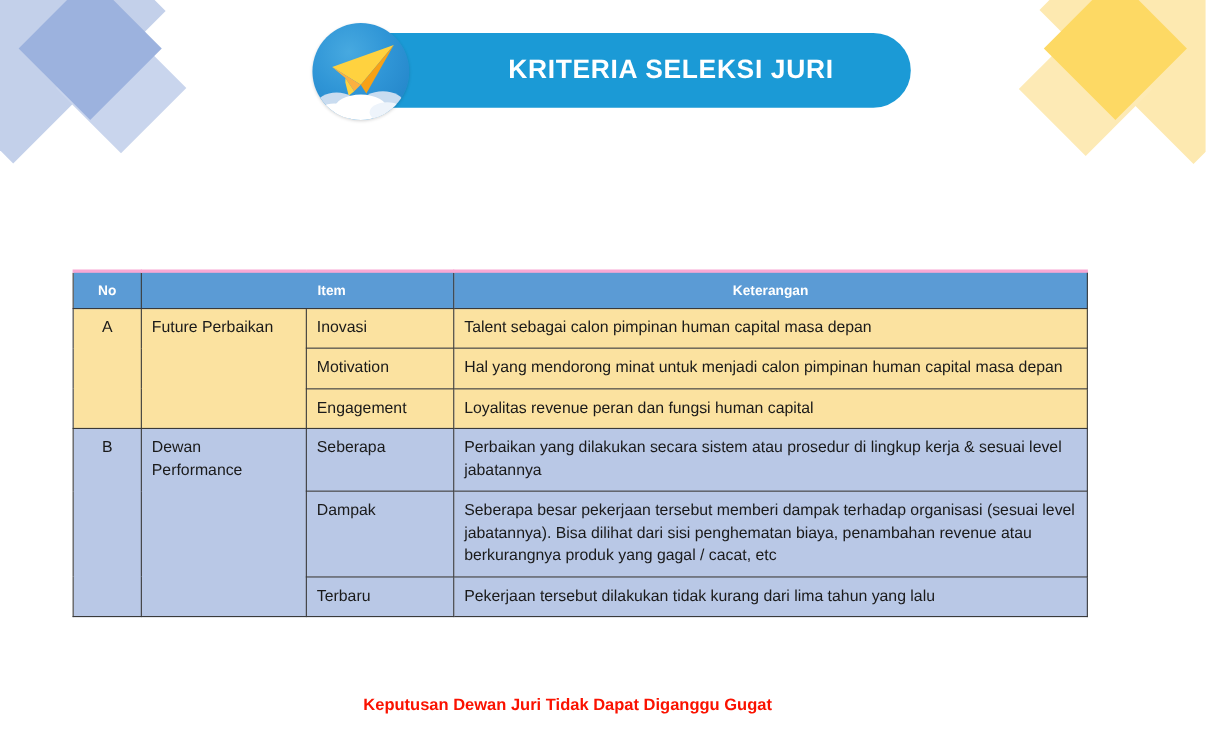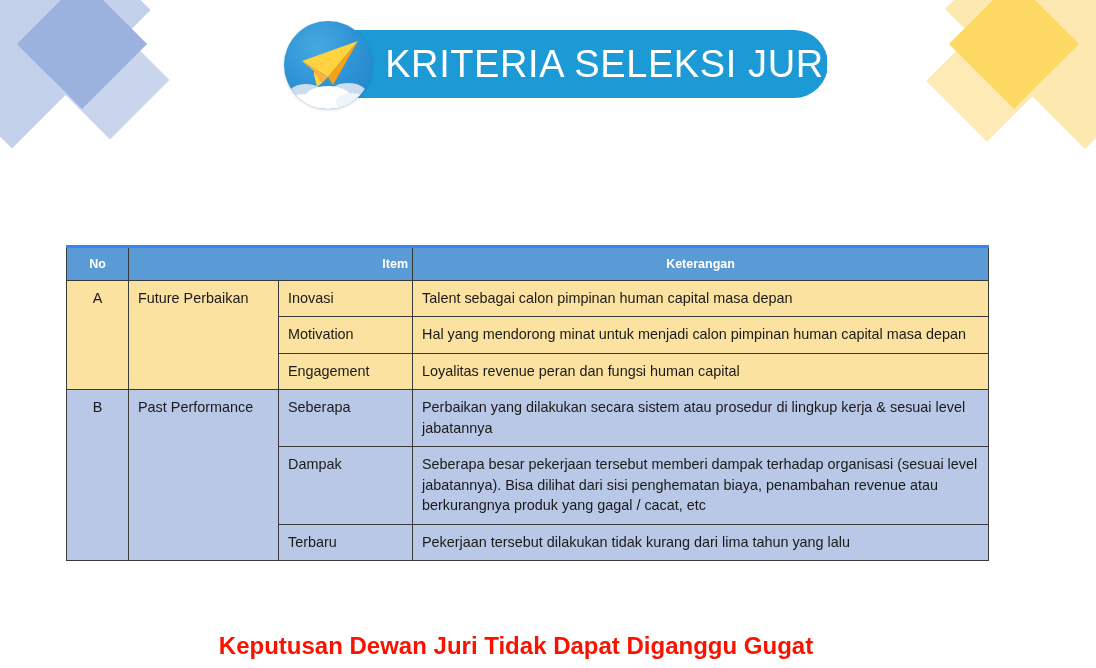--- a/index.html
+++ b/index.html
@@ -87,22 +87,22 @@
     width: 478px;
     height: 68px;
     background: #1b9ad6;
     border-radius: 0 34px 34px 0;
     display: flex;
     align-items: center;
     justify-content: center;
   }
   .banner-title {
     color: #ffffff;
-    font-size: 38px;
-    font-weight: normal;
+    font-size: 24px;
+    font-weight: bold;
     letter-spacing: 0.6px;
     padding-left: 42px;
     white-space: nowrap;
     font-family: "Liberation Sans", sans-serif;
   }
   .plane-badge {
     position: absolute;
     left: 284px;
     top: 21px;
     width: 88px;
@@ -121,21 +121,21 @@
     position: absolute;
     left: 66px;
     top: 245px;
     width: 922px;
     z-index: 2;
   }
   table.crit {
     border-collapse: collapse;
     width: 922px;
     table-layout: fixed;
-    border-top: 3px solid #3b82f6;
+    border-top: 3px solid #f9a8d4;
   }
   table.crit th,
   table.crit td {
     border: 1.5px solid #3a3a3a;
     vertical-align: top;
     font-family: "Liberation Sans", sans-serif;
   }
   table.crit thead th {
     background: #5b9bd5;
     color: #ffffff;
@@ -167,21 +167,21 @@
   tr.grp-b td { background: #b9c8e6; }
 
   
   .footer-note {
     position: absolute;
     left: 0;
     top: 632px;
     width: 1032px;
     text-align: center;
     color: #fa1200;
-    font-size: 24px;
+    font-size: 15px;
     font-weight: bold;
     font-family: "Liberation Sans", sans-serif;
     z-index: 2;
   }
 </style>
 </head>
 <body>
 
 <div class="deco-layer">
   <div class="diamond dia-l-big"></div>
@@ -218,21 +218,21 @@
     <colgroup>
       <col class="col-no">
       <col class="col-item">
       <col class="col-sub">
       <col class="col-ket">
     </colgroup>
     <thead>
       <tr>
         <th>No</th>
         <th colspan="2">
-          <span style="display:inline-block;width:100%;text-align:right;padding-left:62px;box-sizing:border-box;">Item</span>
+          <span style="display:inline-block;width:100%;text-align:center;padding-left:62px;box-sizing:border-box;">Item</span>
         </th>
         <th>Keterangan</th>
       </tr>
     </thead>
     <tbody>
       <tr class="grp-a">
         <td class="cell-no" rowspan="3">A</td>
         <td rowspan="3">Future Perbaikan</td>
         <td>Inovasi</td>
         <td>Talent sebagai calon pimpinan human capital masa depan</td>
@@ -240,21 +240,21 @@
       <tr class="grp-a">
         <td>Motivation</td>
         <td>Hal yang mendorong minat untuk menjadi calon pimpinan human capital masa depan</td>
       </tr>
       <tr class="grp-a">
         <td>Engagement</td>
         <td>Loyalitas revenue peran dan fungsi human capital</td>
       </tr>
       <tr class="grp-b">
         <td class="cell-no" rowspan="3">B</td>
-        <td rowspan="3">Past Performance</td>
+        <td rowspan="3">Dewan Performance</td>
         <td>Seberapa</td>
         <td>Perbaikan yang dilakukan secara sistem atau prosedur di lingkup kerja &amp; sesuai level jabatannya</td>
       </tr>
       <tr class="grp-b">
         <td>Dampak</td>
         <td>Seberapa besar pekerjaan tersebut memberi dampak terhadap organisasi (sesuai level jabatannya).  Bisa dilihat dari sisi penghematan biaya,  penambahan revenue atau berkurangnya produk yang gagal / cacat, etc</td>
       </tr>
       <tr class="grp-b">
         <td>Terbaru</td>
         <td>Pekerjaan tersebut dilakukan tidak kurang dari lima tahun yang lalu</td>

